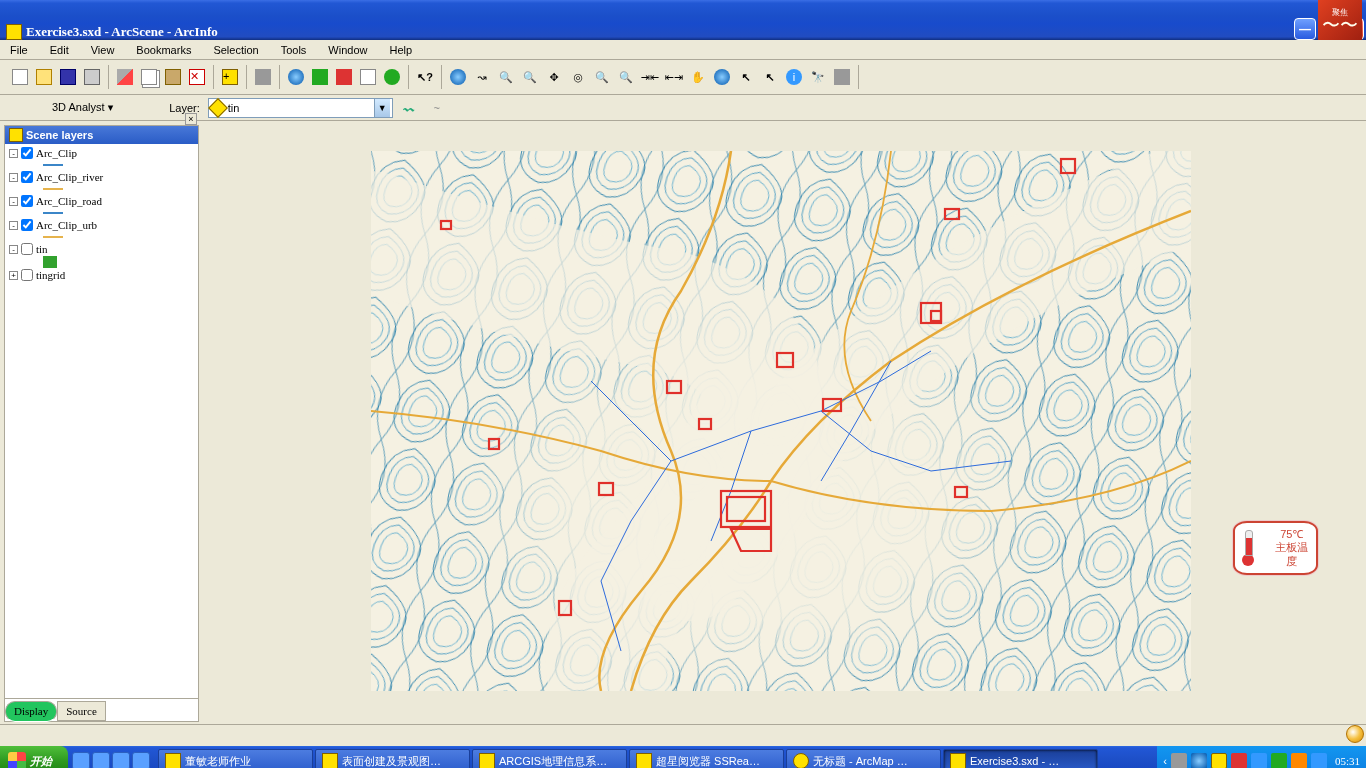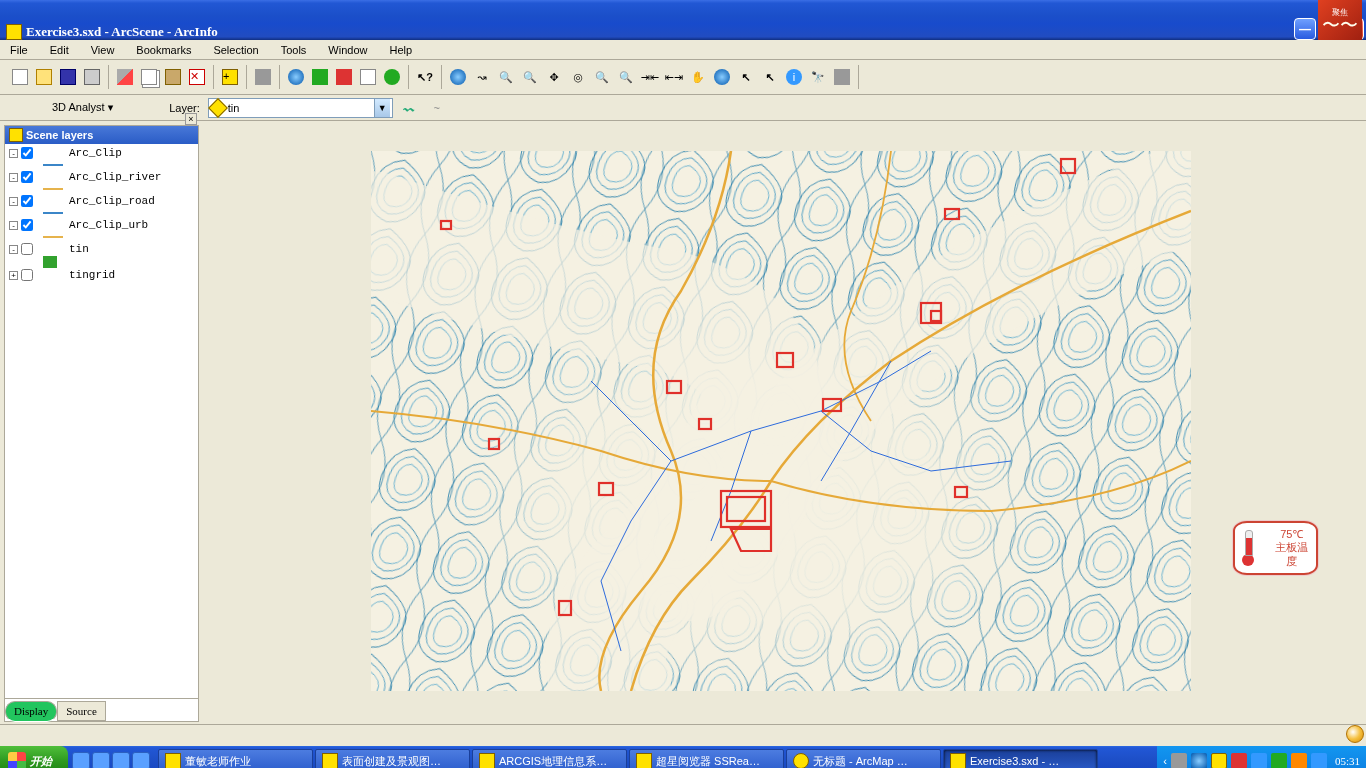--- a/index.html
+++ b/index.html
@@ -36,21 +36,21 @@
 
 .content { display: flex; height: 603px; background: #ece9d8; }
 .sidebar { width: 195px; background: #fff; border: 1px solid #aca899; margin: 4px 2px 2px 4px; display: flex; flex-direction: column; position: relative; }
 .sidebar .close-x { position: absolute; right: 1px; top: -13px; width: 12px; height: 12px; border: 1px solid #999; background: #ece9d8; font-size: 9px; text-align: center; line-height: 10px; cursor: pointer; }
 .toc-header { background: linear-gradient(180deg,#4878d8,#2a5cc6); color: #fff; padding: 2px 4px; font-weight: bold; font-family: "SimSun"; display: flex; align-items: center; gap: 3px; }
 .toc-header .hdr-icon { width: 14px; height: 14px; background: #ffe100; border: 1px solid #806000;}
 .toc-body { flex: 1; overflow: auto; padding: 2px; }
 .layer-row { display: flex; align-items: center; padding: 1px 2px; gap: 3px; }
 .expand { width: 9px; height: 9px; border: 1px solid #888; font-size: 8px; line-height: 7px; text-align: center; cursor: pointer; color: #000;}
 .chk { width: 12px; height: 12px; }
-.layer-label { font-family: Liberation Mono, monospace; margin-left: 33px; }
+.layer-label { font-family: Liberation Serif, serif; }
 .legend-line { margin-left: 36px; height: 10px; display: flex; align-items: center; }
 .legend-line .line-swatch { width: 20px; height: 2px; }
 .legend-square { margin-left: 36px; width: 14px; height: 12px; }
 
 .sidebar-tabs { display: flex; border-top: 1px solid #aca899; }
 .sb-tab { padding: 3px 8px; border: 1px solid #aca899; background: #ece9d8; margin-top: 2px; font-family: "SimSun"; cursor: pointer; }
 .sb-tab.active { background: #22c55e; border-bottom: 1px solid #fff; margin-bottom: -1px; border-radius: 10px; }
 
 
 .viewport { flex: 1; background: #ece9d8; padding: 6px 4px 4px 4px; position: relative; overflow: hidden; }

